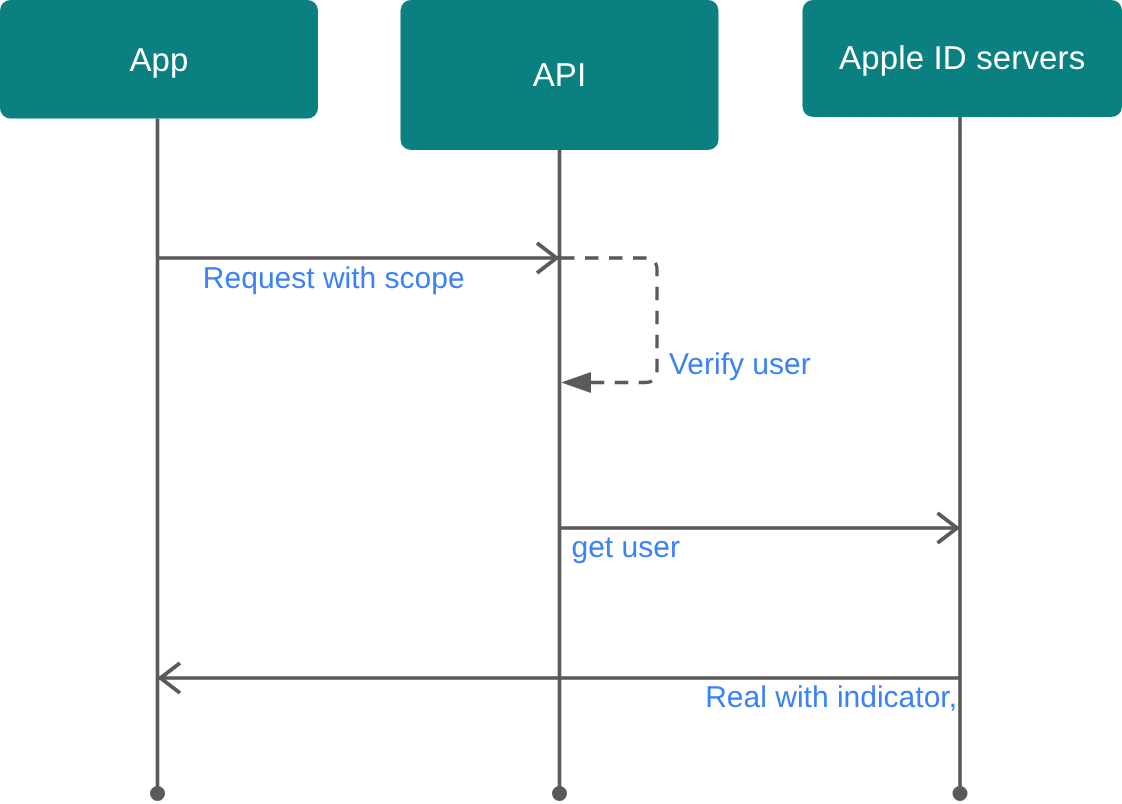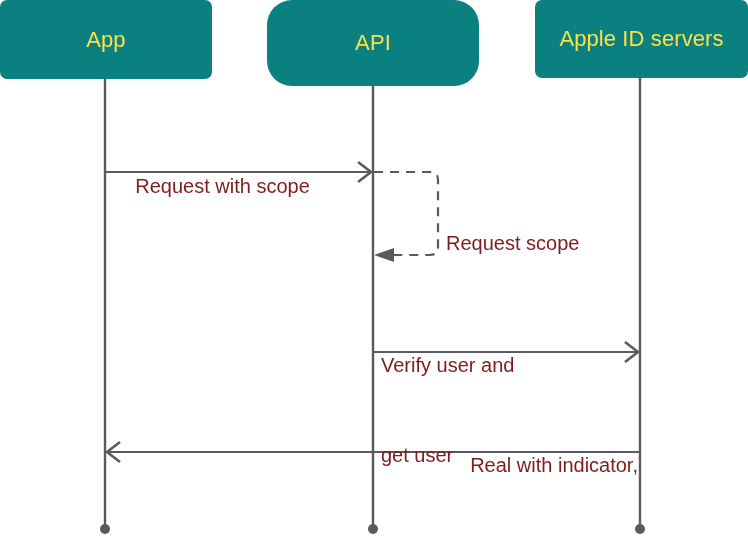--- a/index.html
+++ b/index.html
@@ -29,31 +29,31 @@
   }
   .participant-box {
     position: absolute;
     box-sizing: border-box;
     border-radius: 7px;
     display: flex;
     align-items: center;
     justify-content: center;
   }
   .participant-label {
-    color: #fde047;
+    color: #ffffff;
     font-size: 22px;
     font-weight: 400;
     line-height: 1;
     letter-spacing: 0.1px;
     white-space: nowrap;
     font-family: "Liberation Sans", sans-serif;
   }
   .msg-label {
     position: absolute;
-    color: #7f1d1d;
+    color: #3b82f6;
     font-size: 20px;
     line-height: 30px;
     font-weight: 400;
     white-space: pre;
     font-family: "Liberation Sans", sans-serif;
   }
   .msg-label.align-left   { text-align: left;  }
   .msg-label.align-right  { text-align: right; }
 </style>
 </head>
@@ -93,38 +93,37 @@
     <g>
       <line x1="106" y1="452" x2="640" y2="452" stroke="#5a5a5a" stroke-width="2.2"></line>
       <polyline points="120,442 107,452 120,462" fill="none" stroke="#5a5a5a" stroke-width="2.6" stroke-linecap="butt" stroke-linejoin="miter"></polyline>
     </g>
   </svg>
 
   <div class="participant-box" style="left:0px; top:0px; width:212px; height:79px; background:#0b8080;">
     <span class="participant-label">App</span>
   </div>
 
-  <div class="participant-box" style="left:267px; top:0px; width:212px; height:86px; background:#0b8080;border-radius:25px;">
+  <div class="participant-box" style="left:267px; top:0px; width:212px; height:100px; background:#0b8080;">
     <span class="participant-label">API</span>
   </div>
 
   <div class="participant-box" style="left:535px; top:0px; width:213px; height:78px; background:#0b8080;">
     <span class="participant-label">Apple ID servers</span>
   </div>
 
   <div class="msg-label align-left" style="left:113px; top:141px;">
     <span>Request with scope</span>
   </div>
 
   <div class="msg-label align-left" style="left:446px; top:168px;">
-    <div>Request scope</div>
+    <div>Verify user</div>
   </div>
 
   <div class="msg-label align-left" style="left:381px; top:290px;">
-    <div>Verify user and</div>
     <div>get user</div>
   </div>
 
   <div class="msg-label align-right" style="left:338px; top:390px; width:300px;">
     <div>Real with indicator,</div>
     
   </div>
 
 </div>
 

